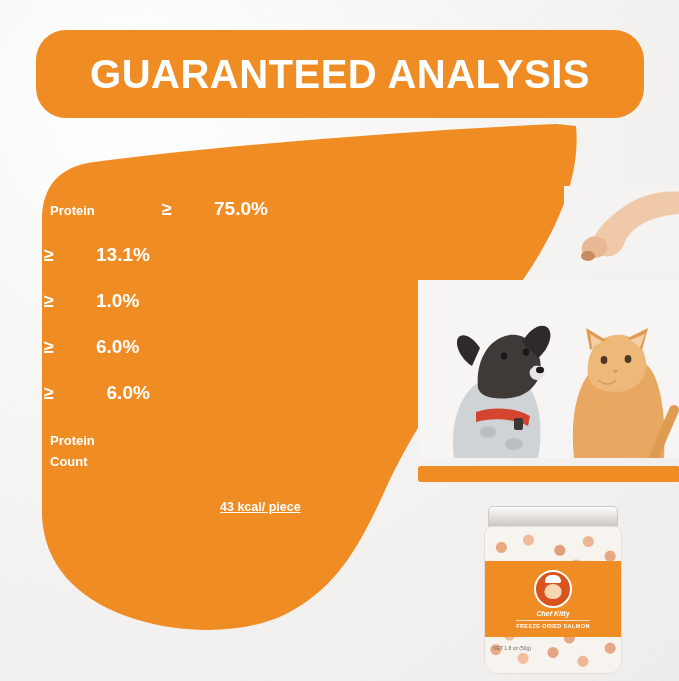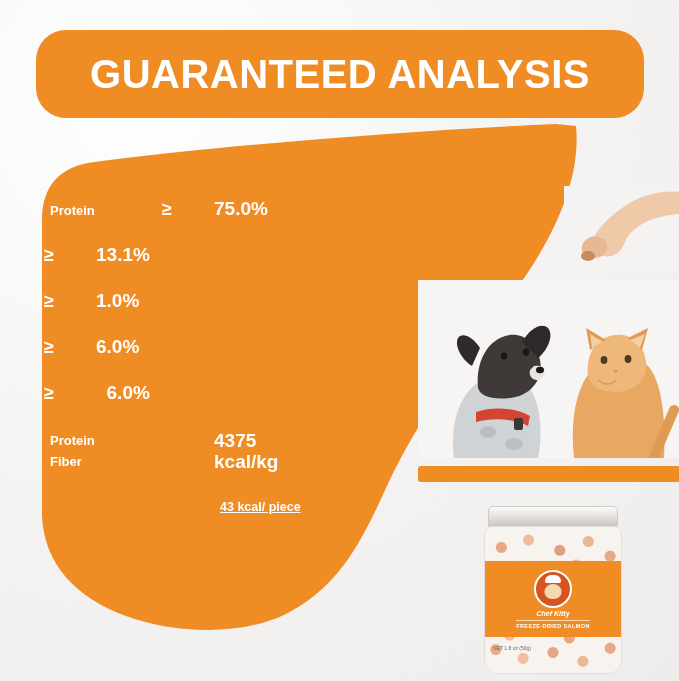--- a/index.html
+++ b/index.html
@@ -306,23 +306,22 @@
       <span class="op">≥</span>
       <span class="val">6.0%</span>
     </div>
 
     <div class="row">
       <span class="op">≥</span>
       <span class="val">  6.0%</span>
     </div>
 
     <div class="row calories">
-      <span class="label"><span>Protein</span><br><span>Fiber</span></span>
+      <span class="label"><span>Protein</span><br><span>Count</span></span>
       <span class="op"></span>
-      <span class="val"><span>4375</span><br><span>kcal/kg</span></span>
     </div>
 
     <div class="per-piece">43 kcal/ piece</div>
   </div>
 
   <div class="photo-hand">
     <svg width="118" height="86" viewBox="0 0 118 86" xmlns="http://www.w3.org/2000/svg">
       <rect width="118" height="86" fill="#f4f3f1"></rect>
       <path d="M118 6 C 96 4, 74 10, 58 22 C 44 32, 34 42, 30 52
                C 27 60, 31 68, 40 70 C 49 72, 57 66, 60 58

